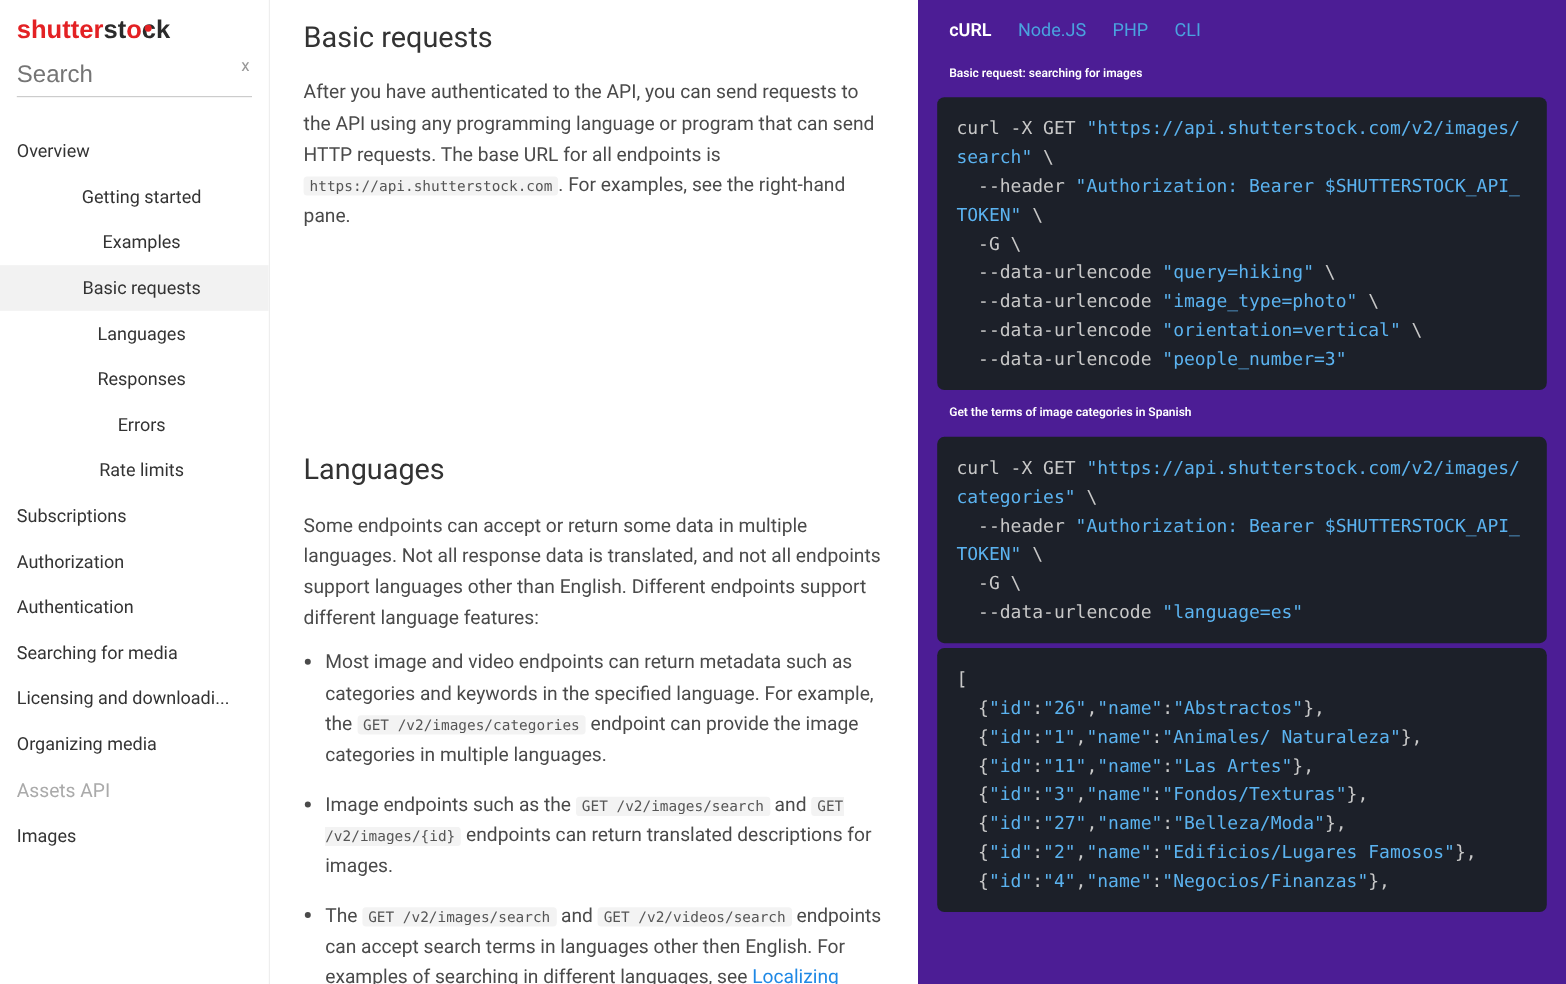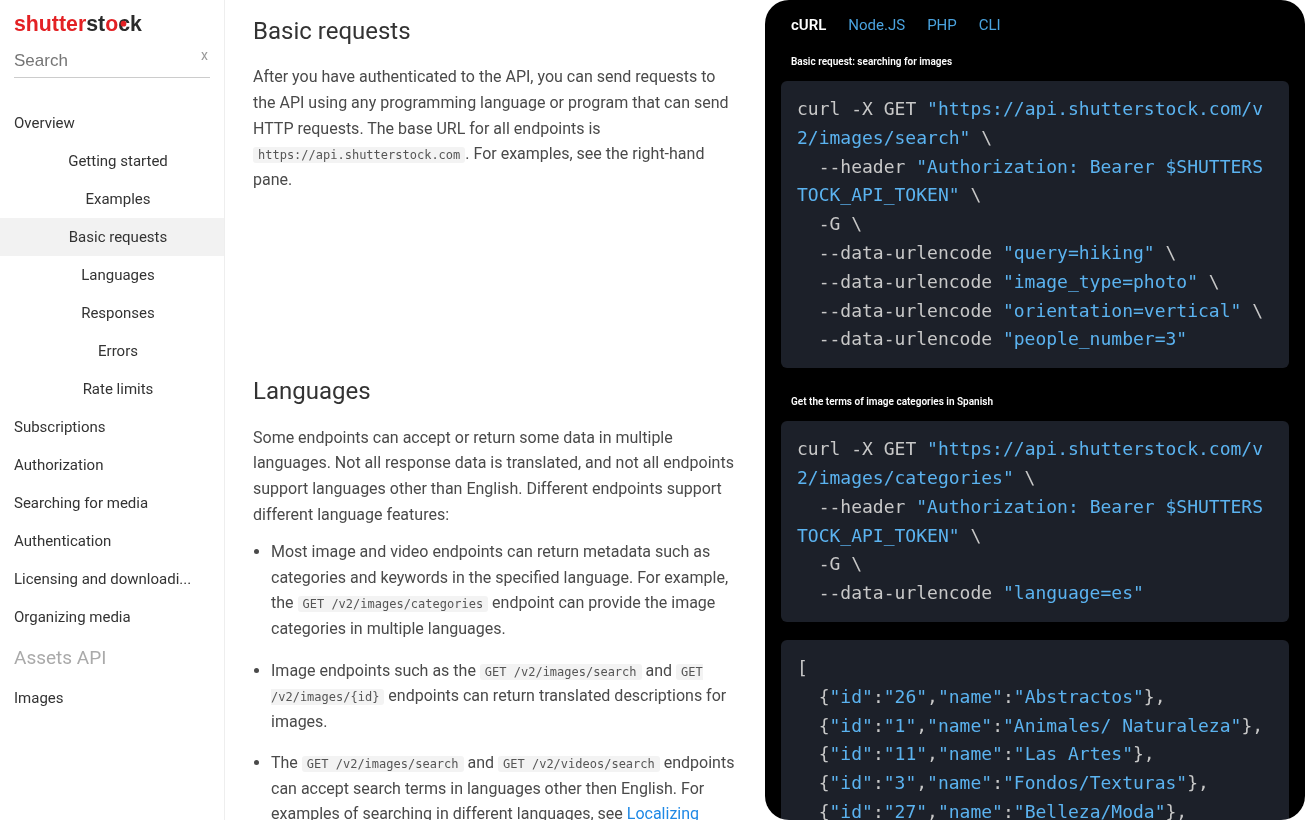--- a/index.html
+++ b/index.html
@@ -28,21 +28,21 @@
 }
 .logo-svg { width: 155px; }
 .search-wrap {
   padding: 4px 14px 6px;
   position: relative;
 }
 .search-input {
   width: 100%;
   border: none;
   border-bottom: 1px solid #ccc;
-  font-size: 17px;
+  font-size: 20px;
   padding: 4px 18px 6px 0;
   color: #666;
   outline: none;
 }
 .search-x {
   position: absolute;
   right: 16px;
   top: 4px;
   color: #999;
   font-size: 14px;
@@ -50,21 +50,21 @@
 }
 .nav { padding-top: 20px; }
 .nav-item {
   padding: 10px 14px;
   font-size: 15px;
   color: #333;
   cursor: pointer;
   display: block;
 }
 .nav-item.sub { padding-left: 26px; text-align: center; }
-.nav-item.muted { color: #aaa; font-size: 19px; }
+.nav-item.muted { color: #aaa; font-size: 16px; }
 .nav-item.active { background: #f2f2f2; }
 .main {
   flex: 1;
   display: flex;
   overflow: hidden;
 }
 .content {
   width: 540px;
   padding: 12px 30px 30px 28px;
   overflow-y: auto;
@@ -87,47 +87,46 @@
   border-radius: 3px;
   font-family: Menlo, Consolas, monospace;
   font-size: 12px;
   color: #555;
 }
 .content a { color: #1e88e5; text-decoration: none; }
 .content ul { padding-left: 18px; margin-top: 10px; }
 .content li { margin-bottom: 16px; }
 .codepane {
   flex: 1;
-  background: #000000;
+  background: #4c1d95;
   color: #c8c8c8;
   overflow-y: auto;
   padding: 0;
-  border-radius: 24px;
 }
 .lang-tabs {
   display: flex;
   gap: 22px;
   padding: 16px 26px 12px;
   font-size: 15px;
 }
 .lang-tab { color: #4aa3df; cursor: pointer; }
 .lang-tab.active { color: #fff; font-weight: 600; }
 .code-heading {
   font-size: 10px;
   font-weight: 600;
   color: #fff;
   padding: 10px 26px 14px;
 }
 .code-block {
   background: #1c2029;
-  margin: 0 16px 18px;
+  margin: 0 16px 4px;
   border-radius: 6px;
   padding: 14px 16px;
   font-family: Menlo, Consolas, monospace;
-  font-size: 18px;
+  font-size: 15px;
   line-height: 1.6;
   word-break: break-all;
   white-space: pre-wrap;
   color: #c8c8c8;
 }
 .code-block .str { color: #5bb3f0; }
 .code-block .kw { color: #c8c8c8; }
 </style>
 </head>
 <body>
@@ -149,22 +148,22 @@
     <a class="nav-item">Overview</a>
     <a class="nav-item sub">Getting started</a>
     <a class="nav-item sub">Examples</a>
     <a class="nav-item sub active">Basic requests</a>
     <a class="nav-item sub">Languages</a>
     <a class="nav-item sub">Responses</a>
     <a class="nav-item sub">Errors</a>
     <a class="nav-item sub">Rate limits</a>
     <a class="nav-item">Subscriptions</a>
     <a class="nav-item">Authorization</a>
+    <a class="nav-item">Authentication</a>
     <a class="nav-item">Searching for media</a>
-    <a class="nav-item">Authentication</a>
     <a class="nav-item">Licensing and downloadi...</a>
     <a class="nav-item">Organizing media</a>
     <a class="nav-item muted">Assets API</a>
     <a class="nav-item">Images</a>
   </nav>
 </div>
 
 <div class="main">
   <div class="content">
     <h2>Basic requests</h2>

